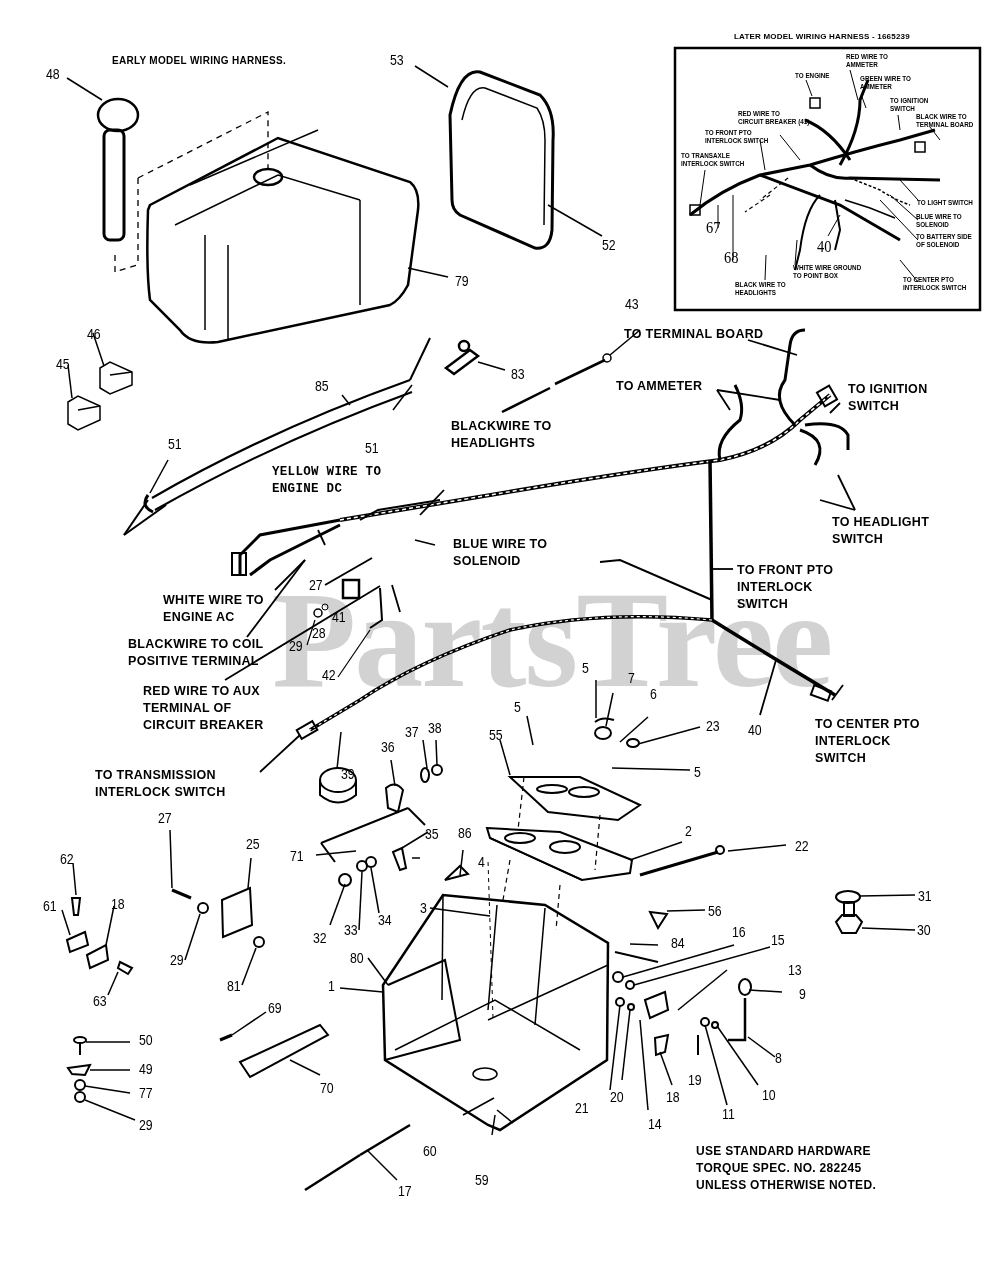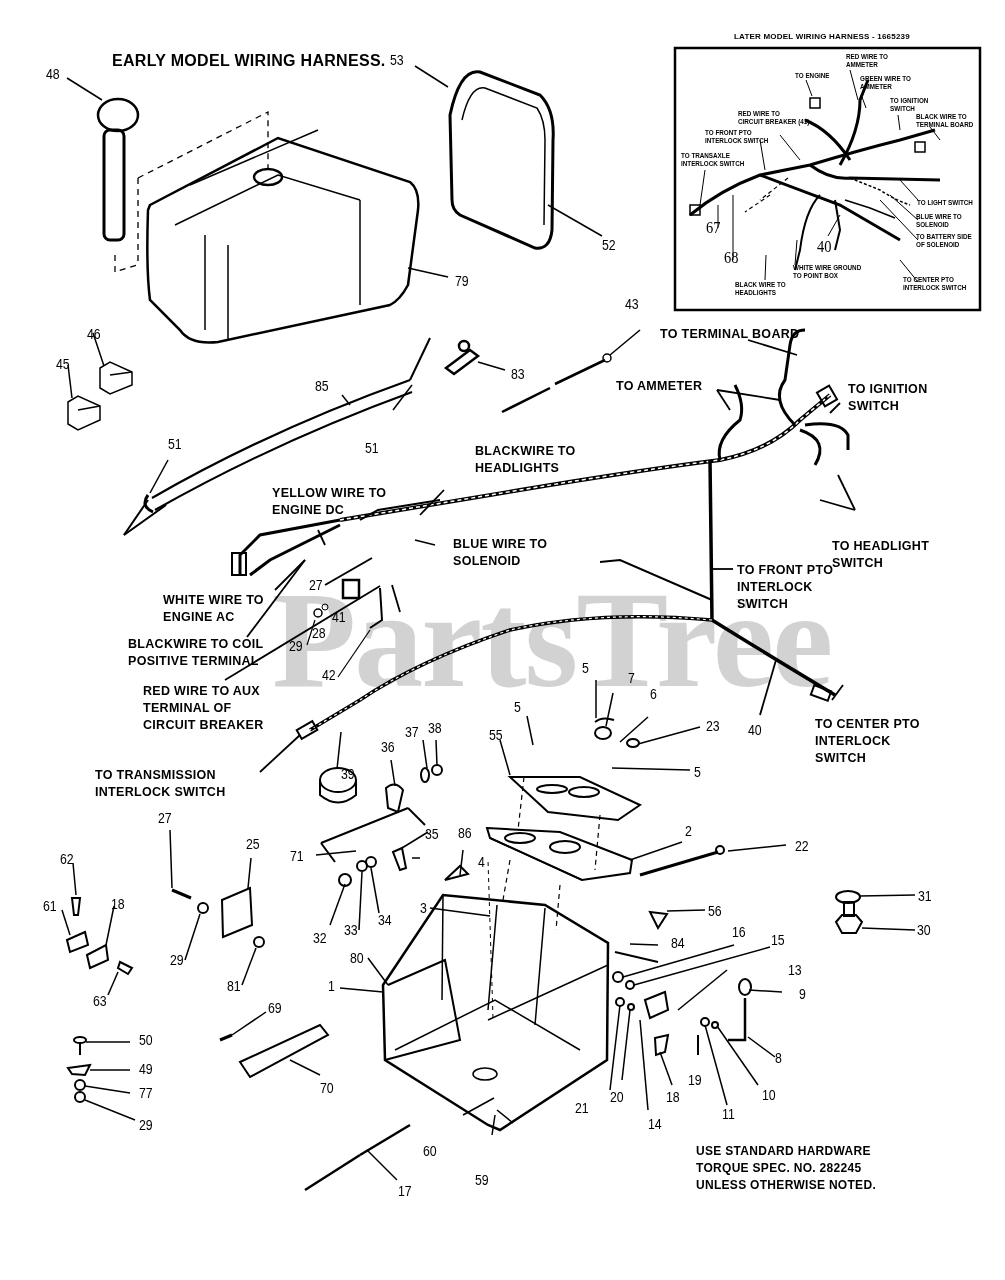--- a/index.html
+++ b/index.html
@@ -344,33 +344,33 @@
   <div class="tiny" style="left:793px;top:264px;">WHITE WIRE GROUND
 TO POINT BOX</div>
   <div class="tiny" style="left:735px;top:281px;">BLACK WIRE TO
 HEADLIGHTS</div>
   <div class="tiny" style="left:903px;top:276px;">TO CENTER PTO
 INTERLOCK SWITCH</div>
   <div class="inset-num" style="left:706px;top:218px;">67</div>
   <div class="inset-num" style="left:724px;top:248px;">68</div>
   <div class="inset-num" style="left:817px;top:237px;">40</div>
 
-  <div class="lbl" style="left:112px;top:52px;font-size:16px;">EARLY MODEL WIRING HARNESS.</div>
-
-  <div class="lbl" style="left:660px;top:326px;">TO TERMINAL BOARD</div>
+  <div class="lbl" style="left:112px;top:52px;font-size:10px;">EARLY MODEL WIRING HARNESS.</div>
+
+  <div class="lbl" style="left:624px;top:326px;">TO TERMINAL BOARD</div>
   <div class="lbl" style="left:616px;top:378px;">TO AMMETER</div>
   <div class="lbl" style="left:848px;top:381px;">TO IGNITION
 SWITCH</div>
-  <div class="lbl" style="left:451px;top:443px;margin-left:24px;">BLACKWIRE TO
+  <div class="lbl" style="left:451px;top:418px;">BLACKWIRE TO
 HEADLIGHTS</div>
-  <div class="lbl" style="left:272px;top:485px;">YELLOW WIRE TO
+  <div class="lbl" style="left:272px;top:464px;font-family:Liberation Mono, monospace;">YELLOW WIRE TO
 ENGINE DC</div>
   <div class="lbl" style="left:453px;top:536px;">BLUE WIRE TO
 SOLENOID</div>
-  <div class="lbl" style="left:832px;top:514px;margin-top:24px;">TO HEADLIGHT
+  <div class="lbl" style="left:832px;top:514px;">TO HEADLIGHT
 SWITCH</div>
   <div class="lbl" style="left:163px;top:592px;">WHITE WIRE TO
 ENGINE AC</div>
   <div class="lbl" style="left:737px;top:562px;">TO FRONT PTO
 INTERLOCK
 SWITCH</div>
   <div class="lbl" style="left:128px;top:636px;">BLACKWIRE TO COIL
 POSITIVE TERMINAL</div>
   <div class="lbl" style="left:143px;top:683px;">RED WIRE TO AUX
 TERMINAL OF

